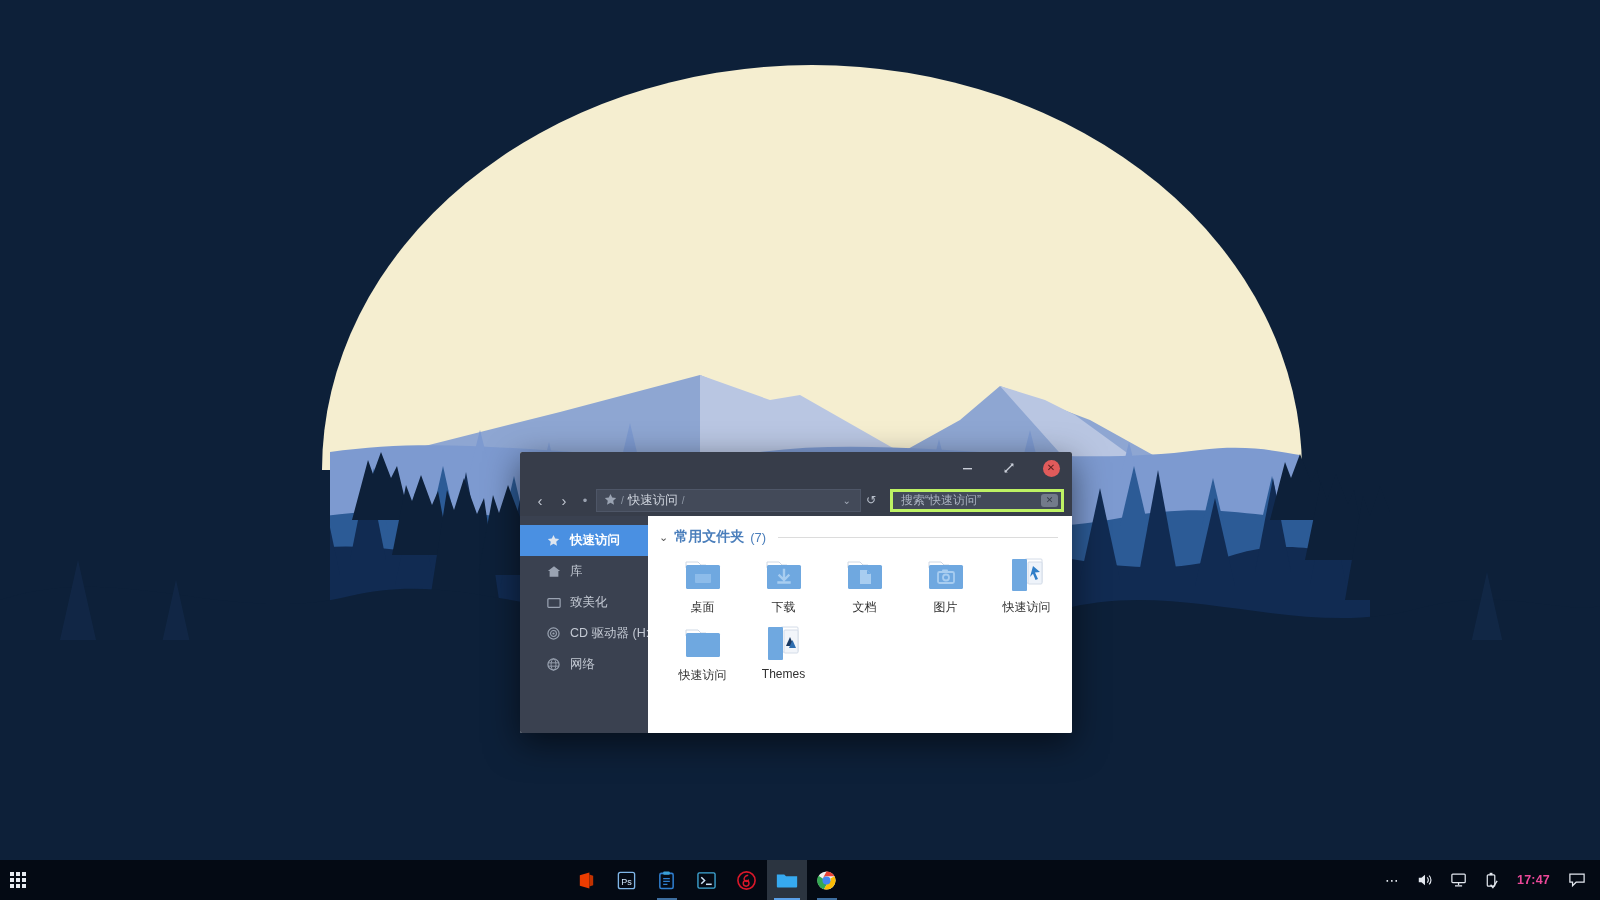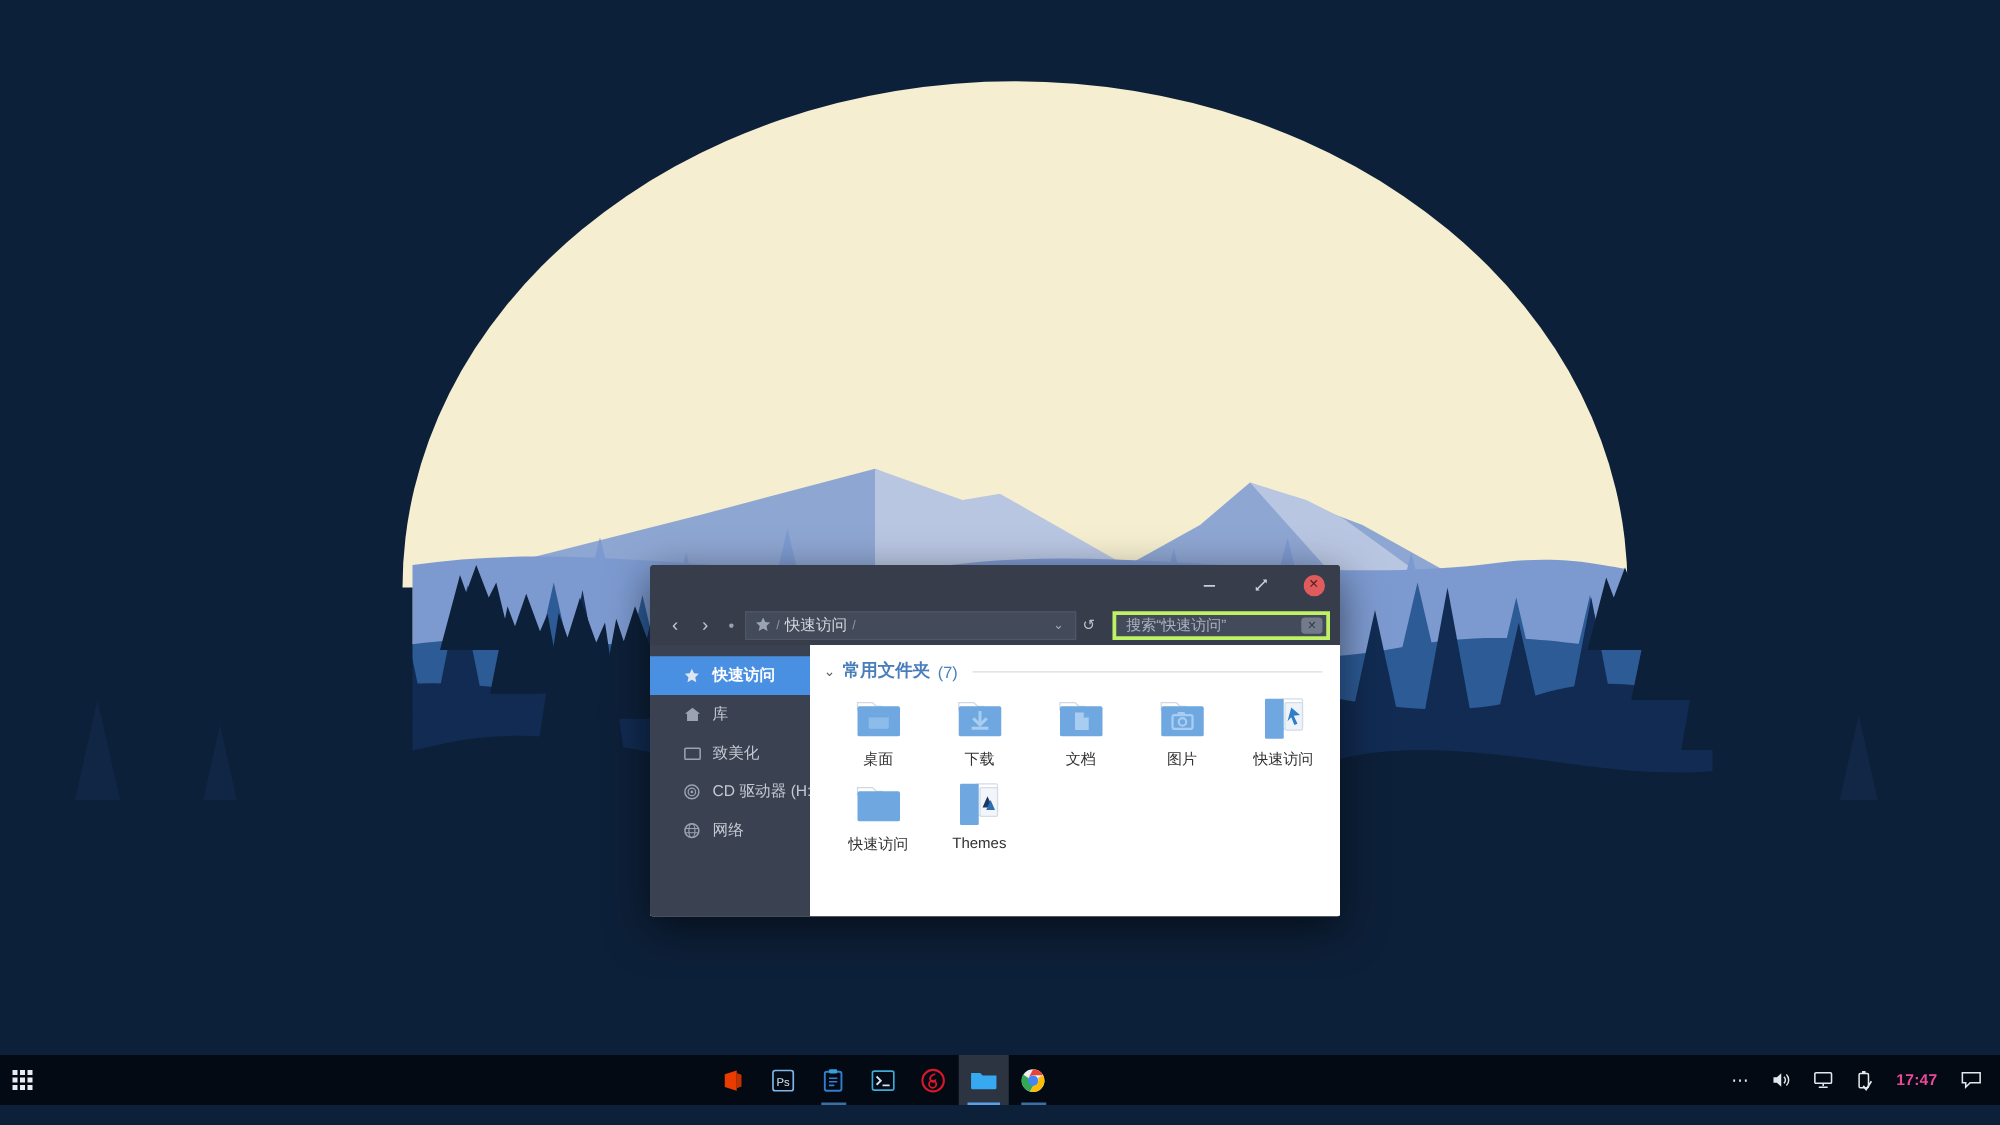--- a/index.html
+++ b/index.html
@@ -88,21 +88,21 @@
   .grid{ display:flex; flex-wrap:wrap; padding:8px 0 0 14px; }
   .tile{
     width:81px; height:68px; display:flex; flex-direction:column;
     align-items:center; justify-content:flex-start; padding-top:2px;
   }
   .tile .lbl{ font-size:12px; color:#303030; margin-top:5px; white-space:nowrap; }
   .iconwrap{ width:46px; height:38px; position:relative; }
 
   
   #taskbar{
-    position:absolute; left:0; bottom:16px; width:1600px; height:40px;
+    position:absolute; left:0; bottom:0; width:1600px; height:40px;
     background:#040a14; display:flex; align-items:center;
   }
   .startbtn{ width:36px; height:40px; display:flex; align-items:center; justify-content:center; }
   .griddots{ display:grid; grid-template-columns:repeat(3,4px); grid-template-rows:repeat(3,4px); gap:2px; }
   .griddots i{ background:#e8ecf2; display:block; width:4px; height:4px; }
   .tb-center{ flex:1; display:flex; align-items:center; justify-content:center; gap:0px; }
   .tbicon{ width:40px; height:40px; display:flex; align-items:center; justify-content:center; position:relative; }
   .tbicon.active{ background:#2b3440; }
   .tbicon.active::after{
     content:""; position:absolute; bottom:0; left:7px; right:7px; height:2px; background:#5aa0e8;

